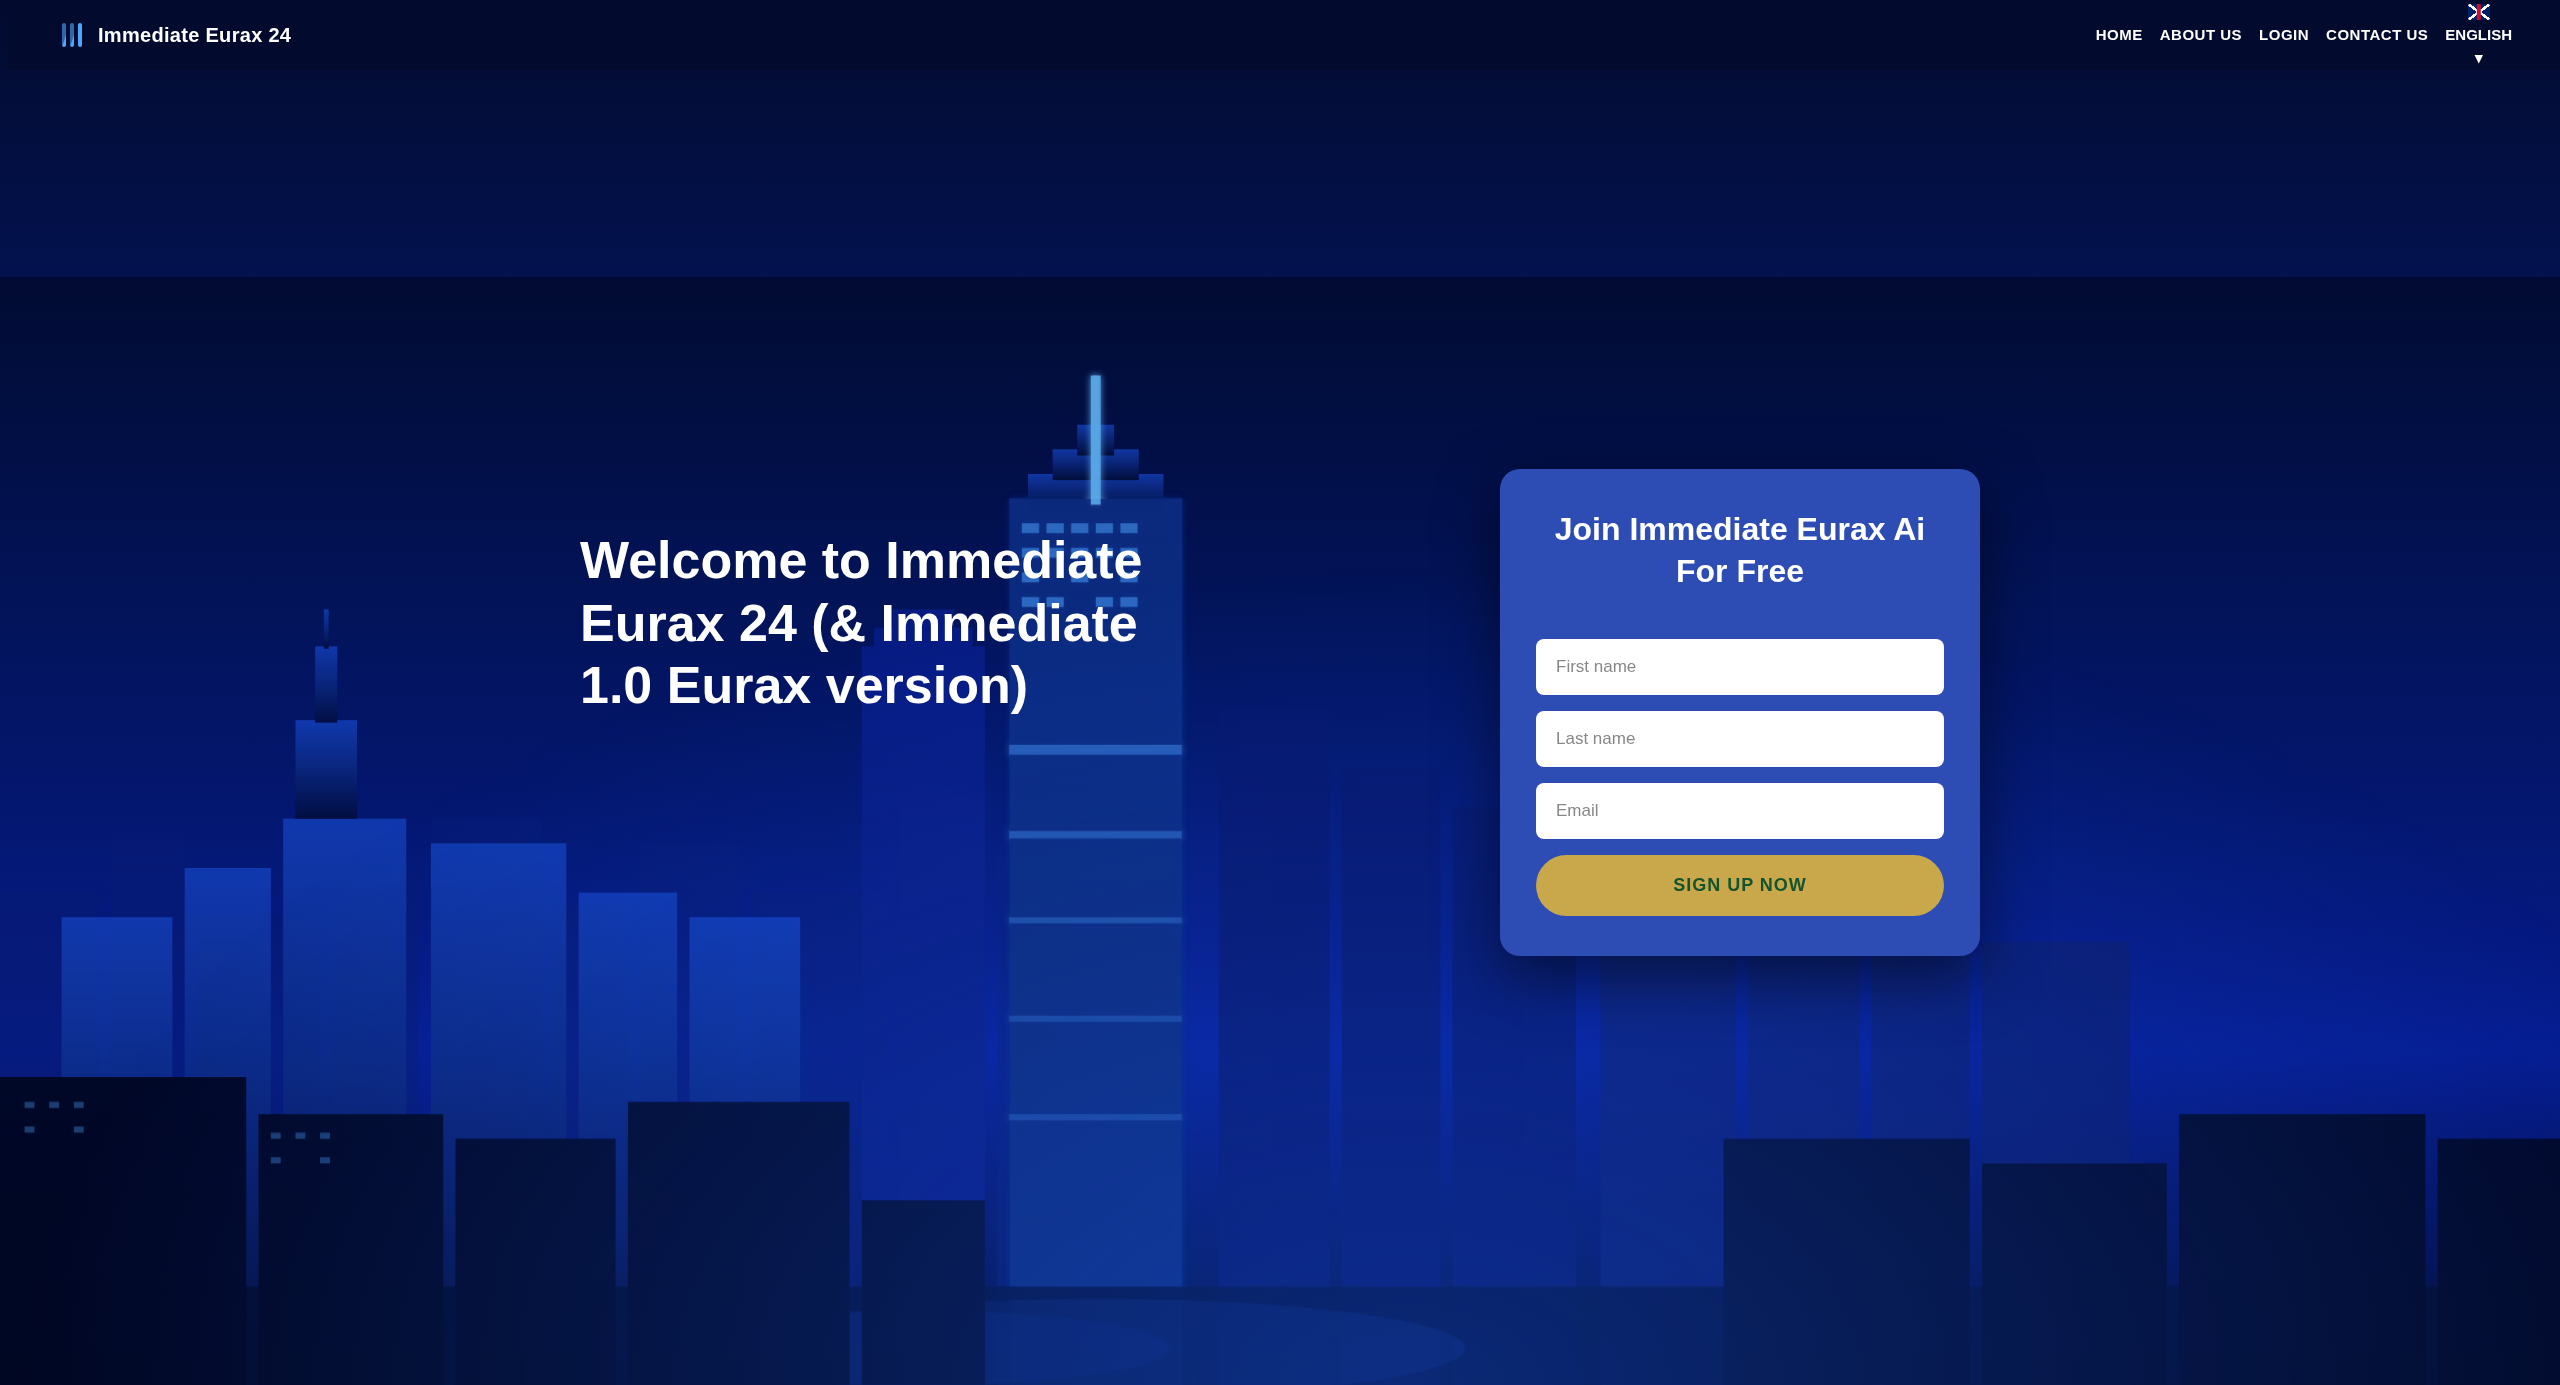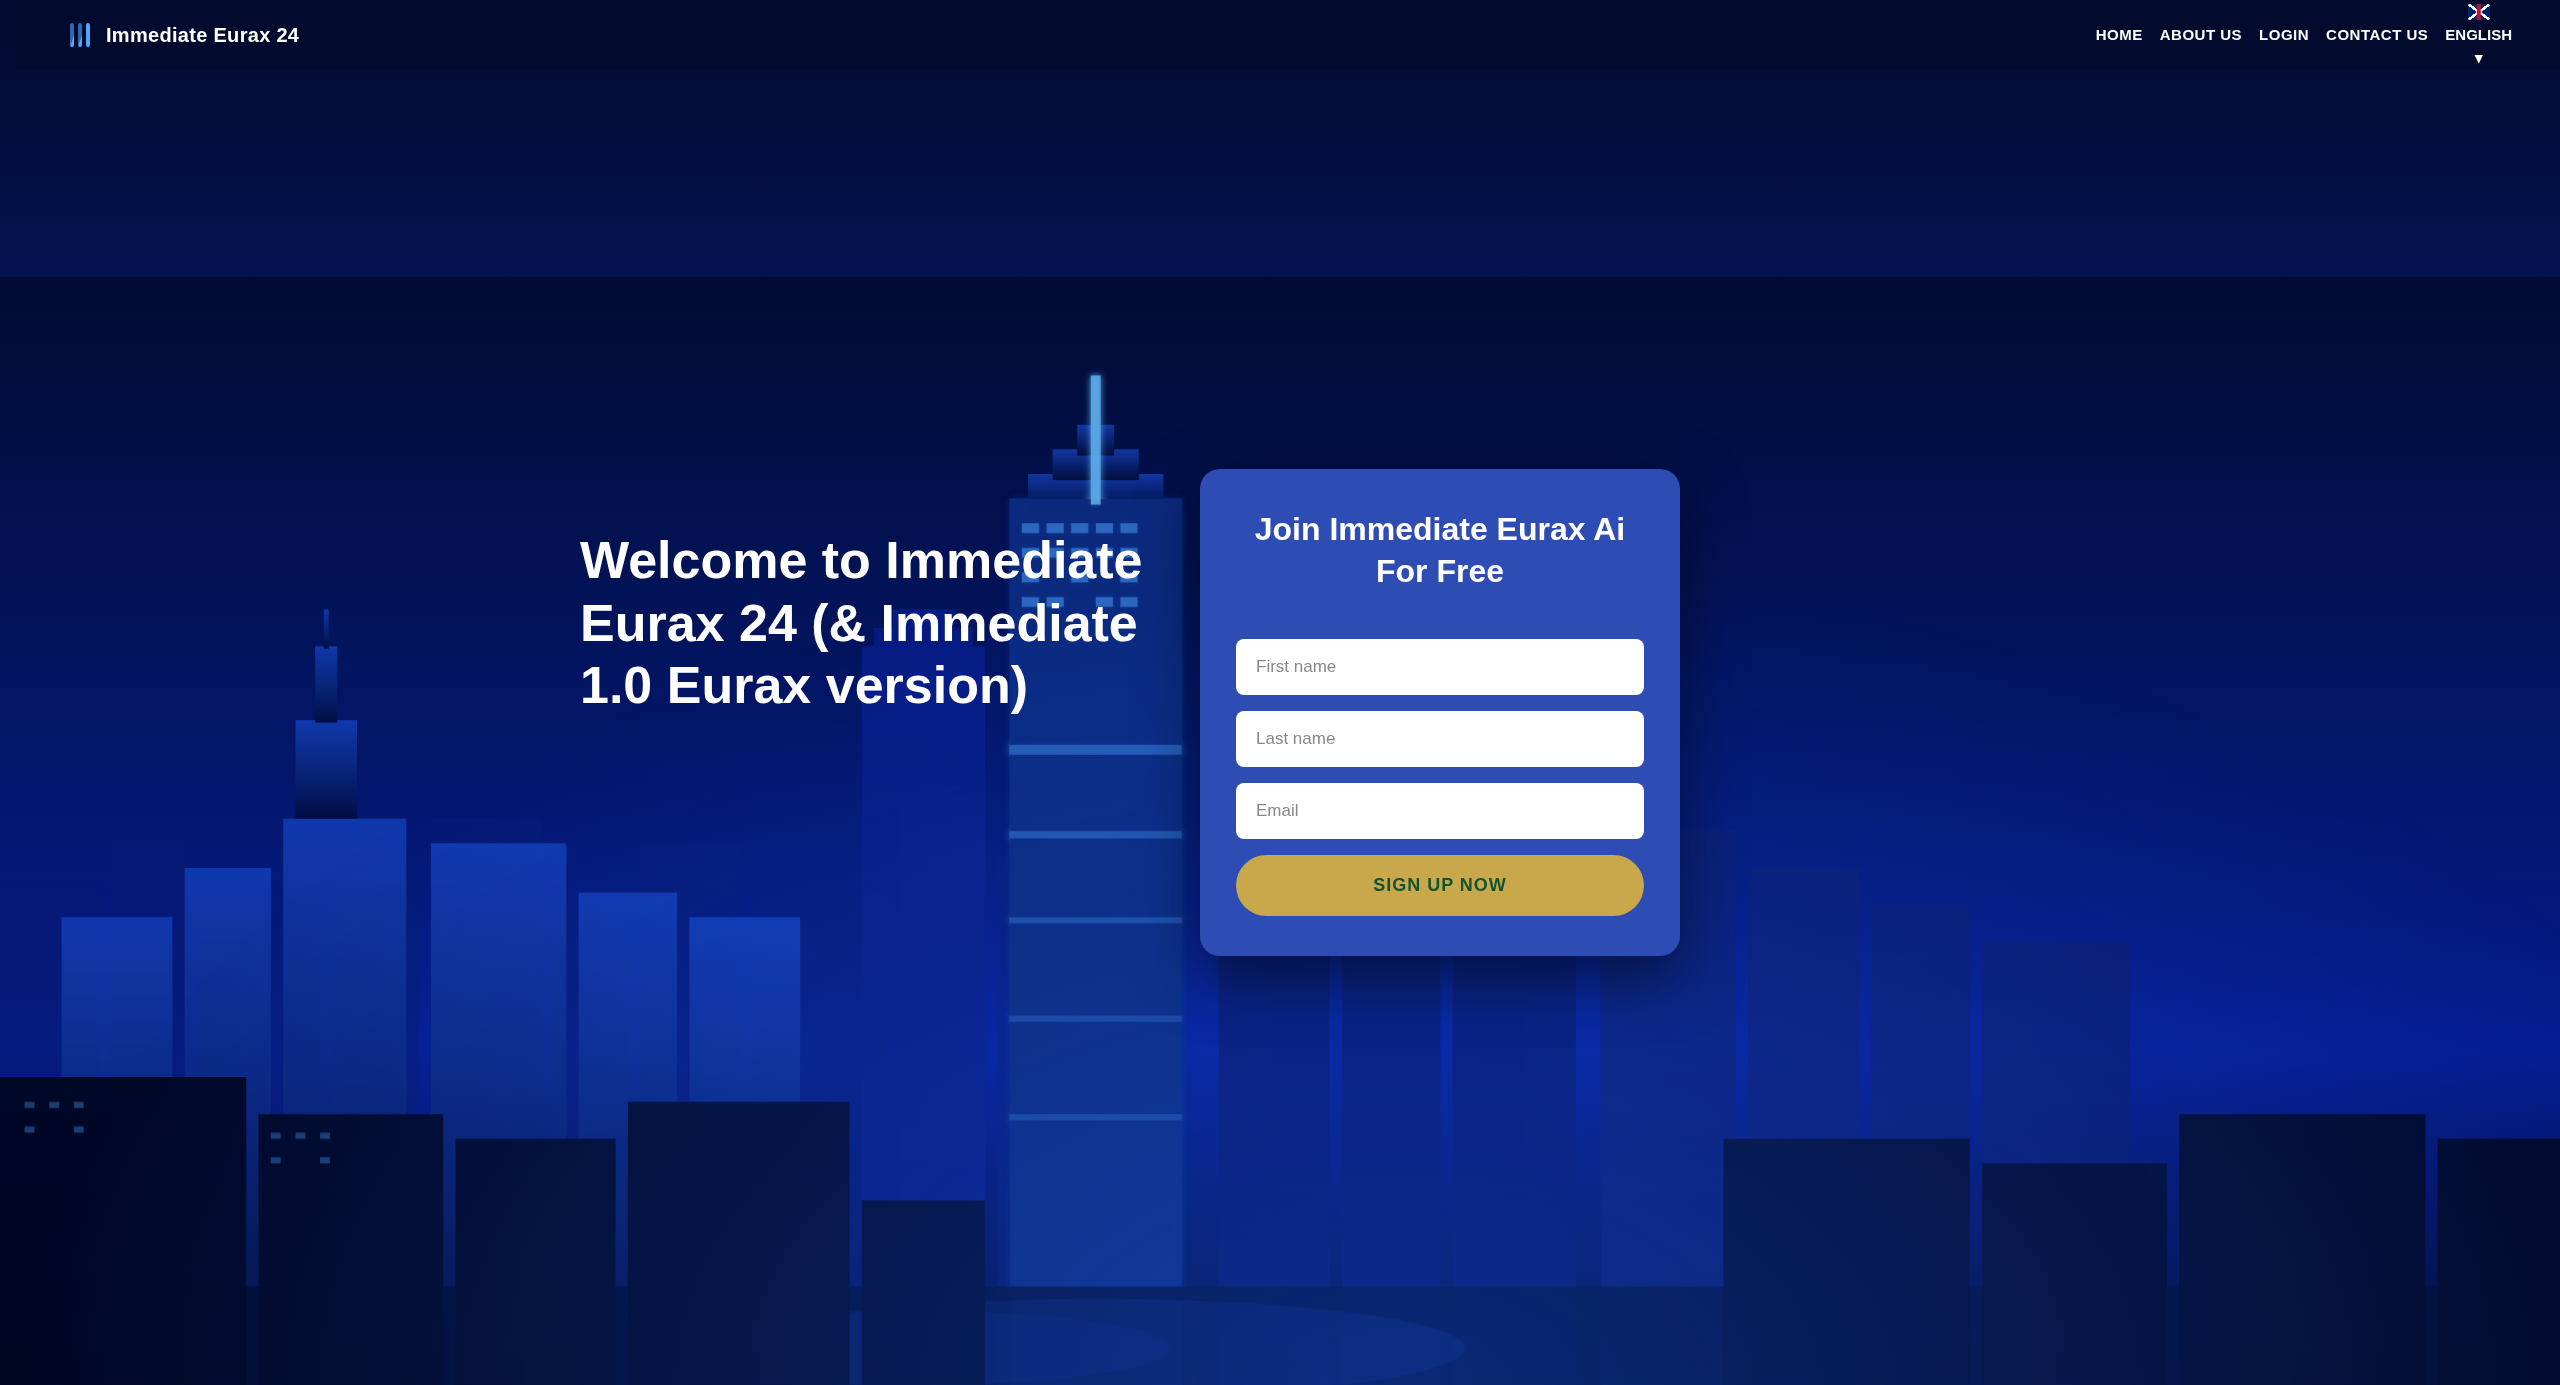--- a/index.html
+++ b/index.html
@@ -7,21 +7,21 @@
     body {
       font-family: 'Arial', sans-serif;
       background: #020b2e;
       min-height: 100vh;
       overflow-x: hidden;
     }
 
     
     nav {
       position: fixed;
-      top: 0; left: 16px; right: 0;
+      top: 0; left: 8px; right: 0;
       z-index: 100;
       display: flex;
       align-items: center;
       justify-content: space-between;
       padding: 0 48px;
       height: 70px;
       background: rgba(2, 11, 46, 0.95);
     }
 
     .logo-area {
@@ -160,20 +160,21 @@
       background: radial-gradient(ellipse at 55% 100%, rgba(30, 100, 255, 0.35) 0%, transparent 70%);
       z-index: 2;
       pointer-events: none;
     }
 
     .hero-content {
       position: relative;
       z-index: 10;
       display: flex;
       align-items: flex-start;
+      justify-content: space-between;
       width: 100%;
       max-width: 1400px;
       margin: 0 auto;
     }
 
     .hero-text {
       flex: 1;
       max-width: 580px;
       padding-top: 60px;
     }

